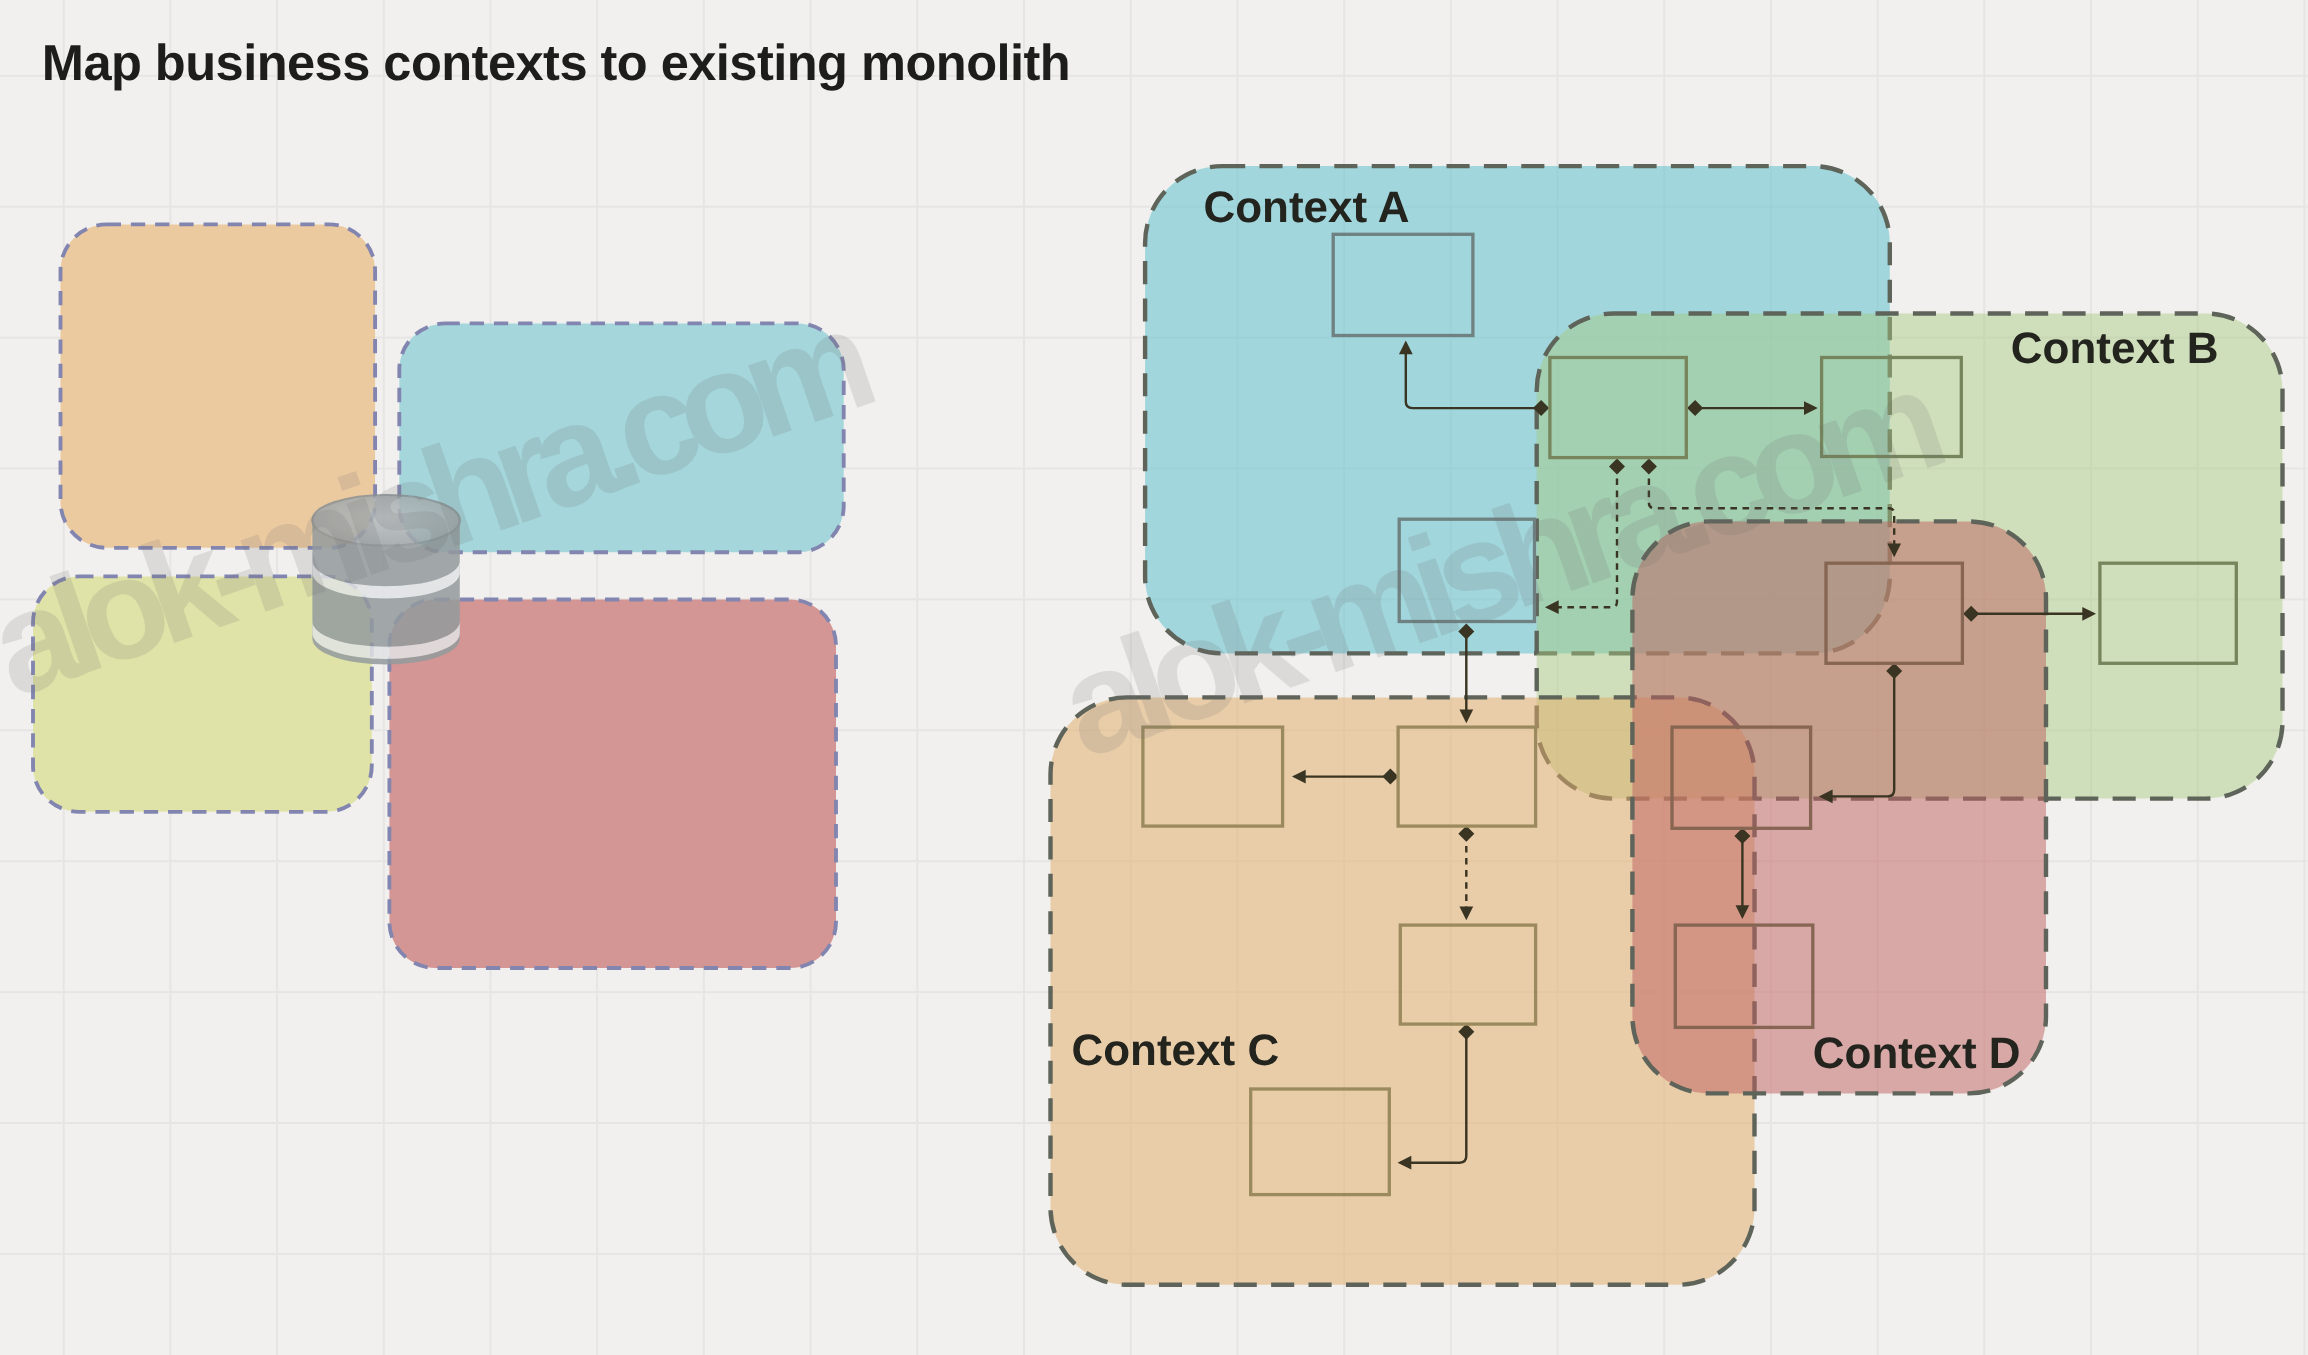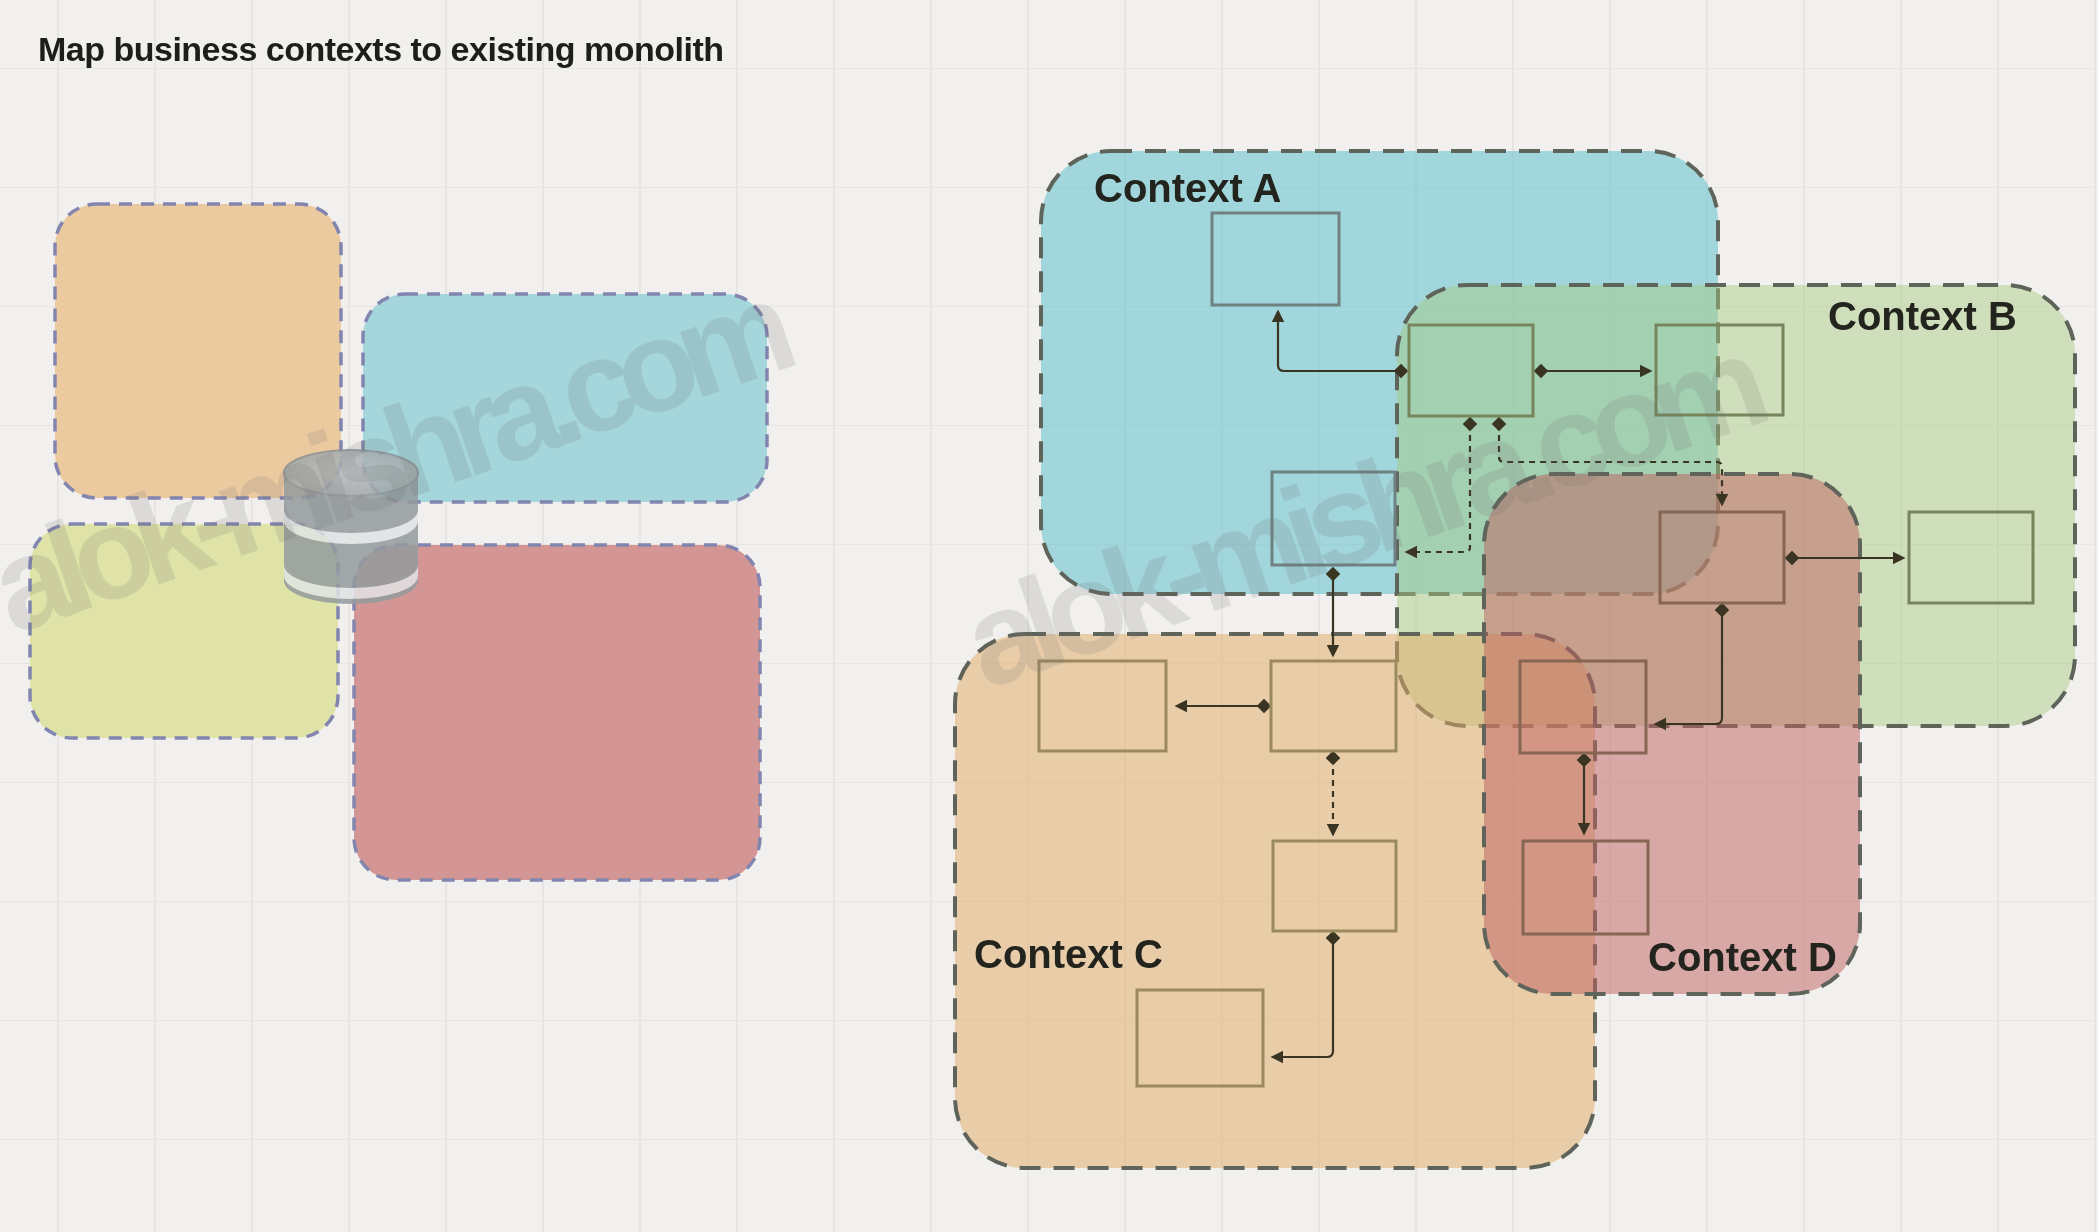--- a/index.html
+++ b/index.html
@@ -10,21 +10,21 @@
     background-image:
       linear-gradient(to right, #e7e5e3 1.5px, transparent 1.5px),
       linear-gradient(to bottom, #e7e5e3 1.5px, transparent 1.5px);
     background-size:97px 119px;
     background-position:57px 68px;
     font-family:"Liberation Sans", sans-serif;
     overflow:hidden;
   }
   .page-title{
     position:absolute;left:38px;top:30px;
-    font-size:34px;font-weight:700;color:#1d1d1b;letter-spacing:-0.5px;
+    font-size:46px;font-weight:700;color:#1d1d1b;letter-spacing:-0.5px;
     white-space:nowrap;
   }
   svg.diagram{position:absolute;left:0;top:0;width:2098px;height:1232px;}
   .ctx-label{font-family:"Liberation Sans",sans-serif;font-size:40px;font-weight:700;fill:#24241f;}
   .wm{font-family:"Liberation Sans",sans-serif;font-size:130px;font-weight:700;fill:#6e6e6e;opacity:0.16;letter-spacing:-14px;}
   .ctx{stroke:#5f645a;stroke-width:4;stroke-dasharray:21 13;}
   .mod{stroke:#8285af;stroke-width:3.5;stroke-dasharray:13 9;}
   .conn{fill:none;stroke:#3a3422;stroke-width:2.2;}
   .dash{stroke-dasharray:6 5;}
   .bx{fill:none;stroke-width:3;}

